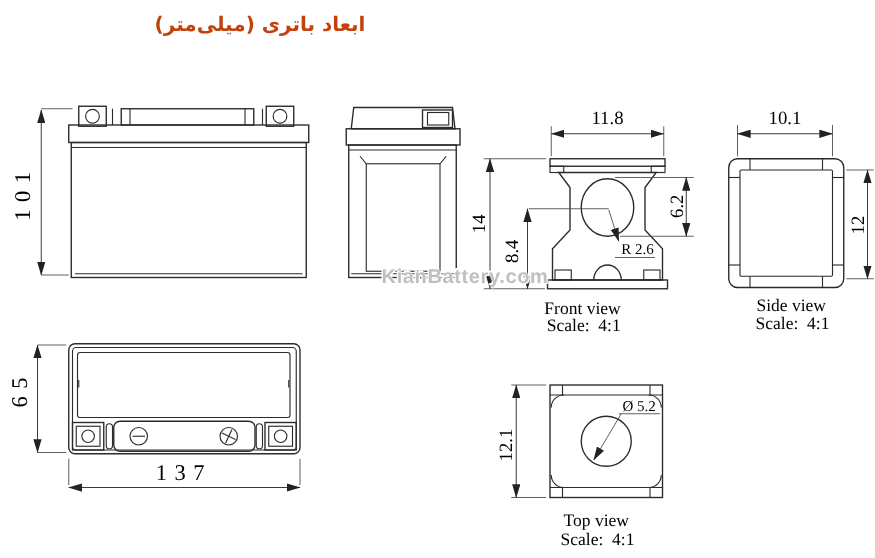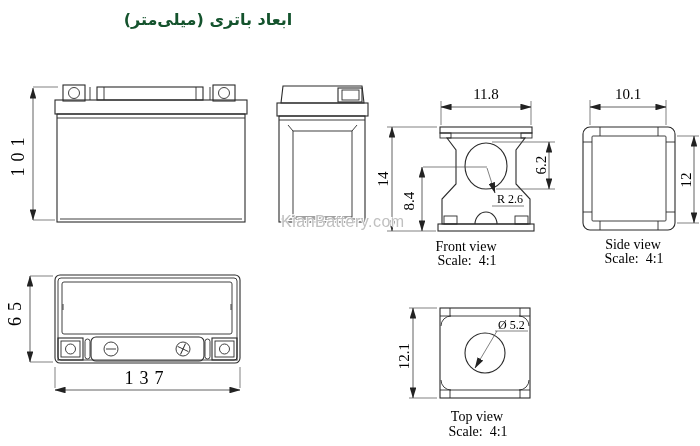--- a/index.html
+++ b/index.html
@@ -1,24 +1,24 @@
 <!DOCTYPE html>
 <html><head>
 <meta charset="utf-8">
 <style>
   html,body{margin:0;padding:0;background:#fff;}
   .stage{position:relative;width:700px;height:446px;background:#fff;overflow:hidden;
          font-family:"Liberation Sans",sans-serif;}
   .hdr{position:absolute;top:8px;height:24px;font-family:"DejaVu Sans",sans-serif;
-       font-weight:bold;font-size:16px;color:#14532d;text-align:center;direction:rtl;line-height:24px;}
+       font-weight:bold;font-size:16px;color:#c2410c;text-align:center;direction:rtl;line-height:24px;}
   .hdr-left{left:113px;width:190px;}
   .hdr-right{left:424px;width:230px;}
   .watermark{position:absolute;left:281px;top:213px;width:182px;height:19px;
-       font-size:16px;font-weight:normal;color:#c0c0c0;letter-spacing:.5px;
-       text-shadow:1px 1px 0 #fff,-1px -1px 0 #fff,0 0 2px #fff;text-align:left;z-index:3;}
+       font-size:16px;font-weight:bold;color:#c0c0c0;letter-spacing:.5px;
+       text-shadow:1px 1px 0 #fff,-1px -1px 0 #fff,0 0 2px #fff;text-align:center;z-index:3;}
   svg{position:absolute;left:0;top:0;z-index:2;}
   .s{fill:none;stroke:#2b2b2b;stroke-width:1.1;}
   .si{fill:none;stroke:#2b2b2b;stroke-width:.9;}
   .dl{fill:none;stroke:#3a3a3a;stroke-width:.8;}
   .ex{fill:none;stroke:#4a4a4a;stroke-width:.7;}
   text{font-family:"Liberation Serif","DejaVu Serif",serif;fill:#000;white-space:pre;}
   .dbig{font-size:18px;letter-spacing:6px;}
   .dmid{font-size:15px;}
   .dsm{font-size:12px;}
   .lbl{font-size:14px;}

